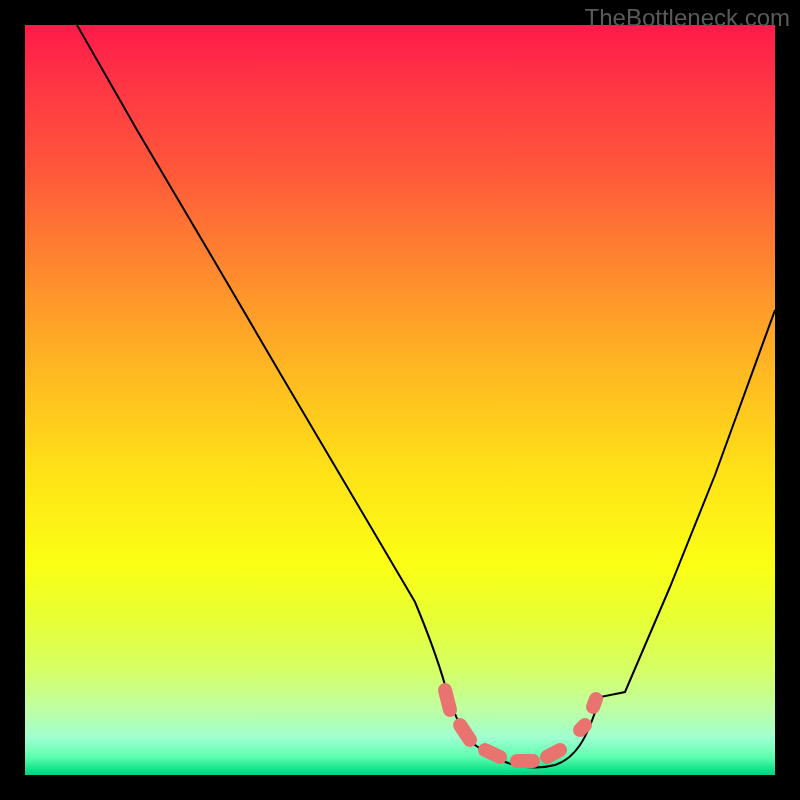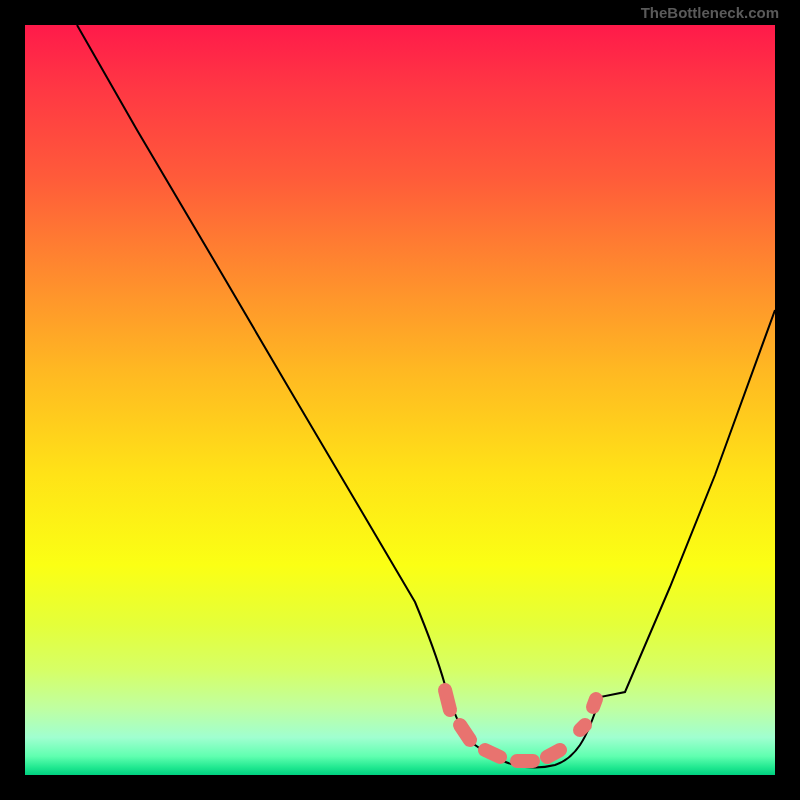--- a/index.html
+++ b/index.html
@@ -7,24 +7,24 @@
     padding: 0;
     width: 800px;
     height: 800px;
     background: #000;
     position: relative;
     font-family: Arial, sans-serif;
   }
   .watermark {
     position: absolute;
     top: 4px;
-    right: 21px;
+    right: 10px;
     color: #5a5a5a;
-    font-size: 15px;
-    font-weight: bold;
+    font-size: 24px;
+    font-weight: normal;
     z-index: 10;
   }
   .plot-area {
     position: absolute;
     left: 25px;
     top: 25px;
     width: 750px;
     height: 750px;
     overflow: hidden;
   }

